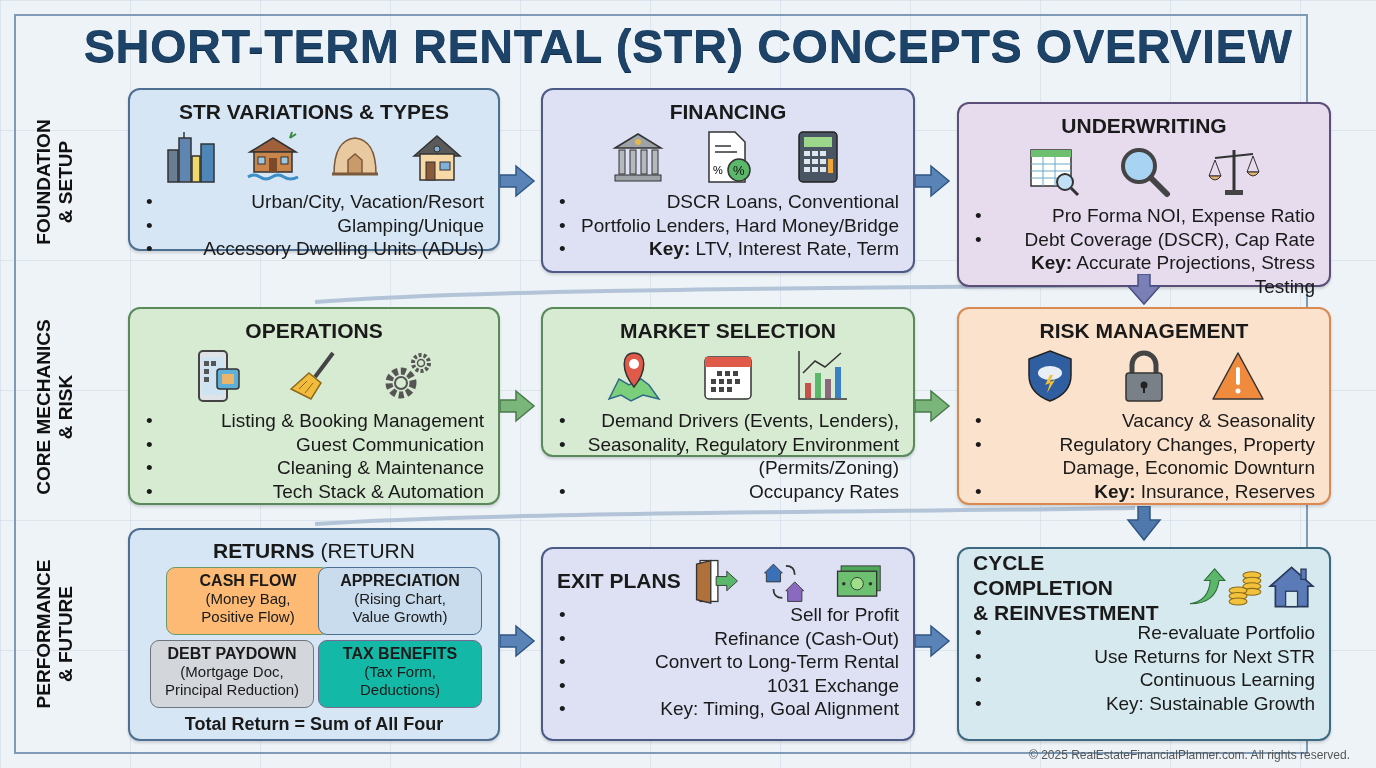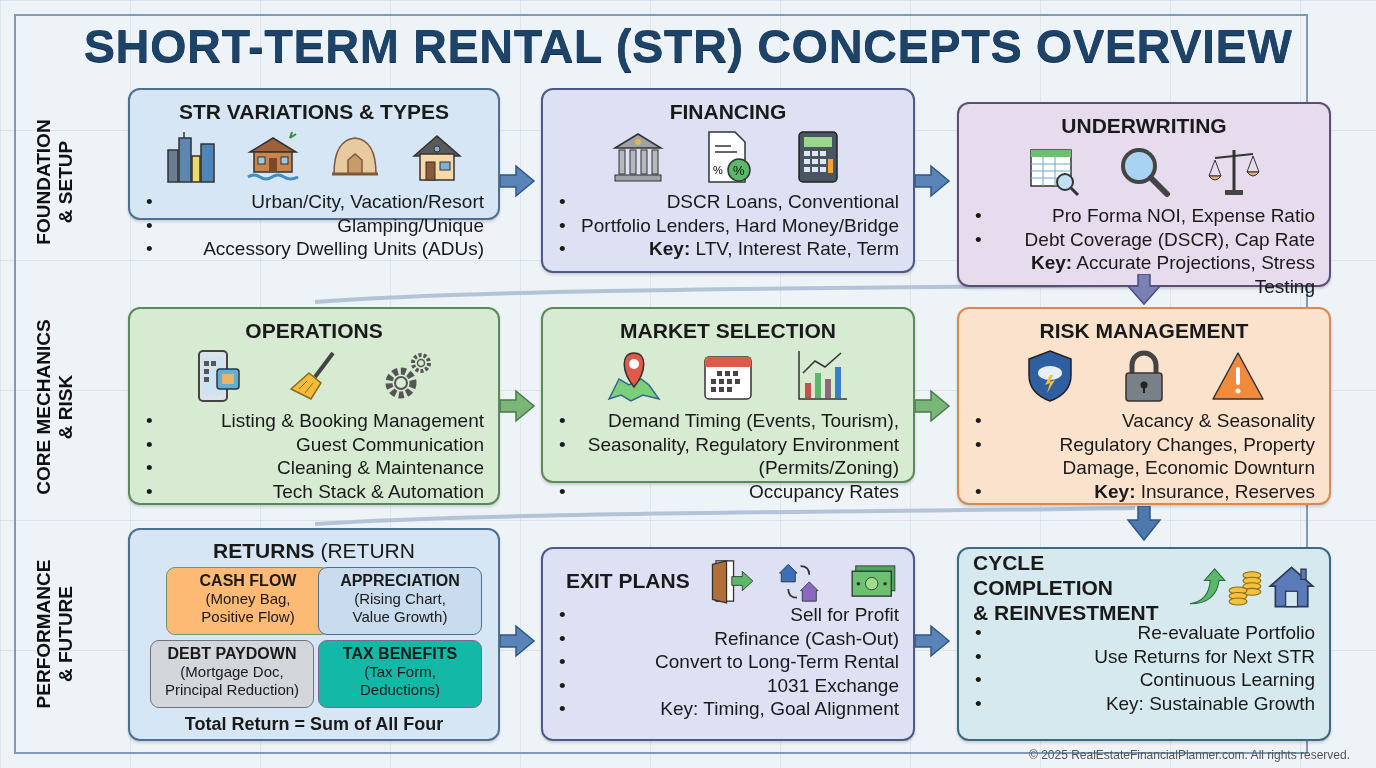--- a/index.html
+++ b/index.html
@@ -78,21 +78,21 @@
 </div>
 <div class="row-label" style="left:-45px; top:385px;">
   <div>CORE MECHANICS</div>
   <div>&amp; RISK</div>
 </div>
 <div class="row-label" style="left:-45px; top:612px;">
   <div>PERFORMANCE</div>
   <div>&amp; FUTURE</div>
 </div>
 
-<div class="box blue" style="left:128px; top:88px; width:372px; height:132px;">
+<div class="box blue" style="left:128px; top:88px; width:372px; height:163px;">
   <h2>STR VARIATIONS &amp; TYPES</h2>
   <div class="icons" style="gap:28px;">
     <svg viewBox="0 0 54 54">
       <rect x="4" y="20" width="10" height="32" fill="#6b7d93" stroke="#333" stroke-width="1.5"></rect>
       <rect x="15" y="8" width="12" height="44" fill="#5f86b0" stroke="#333" stroke-width="1.5"></rect>
       <rect x="28" y="26" width="8" height="26" fill="#f0d96b" stroke="#333" stroke-width="1.5"></rect>
       <rect x="37" y="14" width="13" height="38" fill="#4f86b8" stroke="#333" stroke-width="1.5"></rect>
       <line x1="20" y1="2" x2="20" y2="8" stroke="#333" stroke-width="1.5"></line>
     </svg>
     <svg viewBox="0 0 54 54">
@@ -244,21 +244,21 @@
     </svg>
   </div>
   <ul class="bl">
     <li class="b">Listing &amp; Booking Management</li>
     <li class="b">Guest Communication</li>
     <li class="b">Cleaning &amp; Maintenance</li>
     <li class="b">Tech Stack &amp; Automation</li>
   </ul>
 </div>
 
-<div class="box green" style="left:541px; top:307px; width:374px; height:176px;">
+<div class="box green" style="left:541px; top:307px; width:374px; height:150px;">
   <h2>MARKET SELECTION</h2>
   <div class="icons" style="gap:40px;">
     <svg viewBox="0 0 54 54">
       <polygon points="2,50 12,30 22,36 34,30 42,36 52,50 36,46 24,52 14,46" fill="#7ccf7a" stroke="#2f6a8a" stroke-width="1.5"></polygon>
       <path d="M27 38 C 14 22, 14 4, 27 4 C 40 4, 40 22, 27 38 Z" fill="#e05a4a" stroke="#333" stroke-width="1.5"></path>
       <circle cx="27" cy="15" r="5" fill="#fff"></circle>
     </svg>
     <svg viewBox="0 0 54 54">
       <rect x="4" y="8" width="46" height="42" rx="4" fill="#fff" stroke="#333" stroke-width="1.5"></rect>
       <rect x="4" y="8" width="46" height="10" fill="#e05a4a"></rect>
@@ -278,21 +278,21 @@
     <svg viewBox="0 0 54 54">
       <polyline points="4,2 4,50 52,50" fill="none" stroke="#333" stroke-width="1.5"></polyline>
       <rect x="10" y="34" width="6" height="15" fill="#c9504a"></rect>
       <rect x="20" y="24" width="6" height="25" fill="#5bb86a"></rect>
       <rect x="30" y="30" width="6" height="19" fill="#8a6a7a"></rect>
       <rect x="40" y="18" width="6" height="31" fill="#3a80c8"></rect>
       <polyline points="8,24 20,12 30,18 46,4" fill="none" stroke="#333" stroke-width="1.5"></polyline>
     </svg>
   </div>
   <ul class="bl">
-    <li class="b">Demand Timing (Events, Tourism),</li>
+    <li class="b">Demand Drivers (Events, Lenders),</li>
     <li class="b">Seasonality, Regulatory Environment</li>
     <li>(Permits/Zoning)</li>
     <li class="b">Occupancy Rates</li>
   </ul>
 </div>
 
 <div class="box orange" style="left:957px; top:307px; width:374px; height:198px;">
   <h2>RISK MANAGEMENT</h2>
   <div class="icons" style="gap:40px;">
     <svg viewBox="0 0 54 54">
@@ -352,21 +352,21 @@
   <div class="quad" style="left:188px; top:110px; width:164px; height:68px; background:#14b8a6; border-color:#7a6a92;">
     <div class="qh">TAX BENEFITS</div>
     <div>(Tax Form,</div>
     <div>Deductions)</div>
   </div>
   <div style="position:absolute; left:0; top:184px; width:100%; text-align:center; font-size:18px; font-weight:700;">Total Return = Sum of All Four</div>
 </div>
 
 <div class="box lav" style="left:541px; top:547px; width:374px; height:194px;">
   <div style="display:flex; align-items:center; height:44px;">
-    <h2 style="margin:9px; text-align:left; width:136px;">EXIT PLANS</h2>
+    <h2 style="margin:0; text-align:left; width:136px;">EXIT PLANS</h2>
     <svg viewBox="0 0 54 54" width="48" height="48">
       <rect x="8" y="4" width="20" height="46" fill="#fff" stroke="#333" stroke-width="1.5"></rect>
       <polygon points="4,8 20,4 20,52 4,48" fill="#b0703a" stroke="#333" stroke-width="1.5"></polygon>
       <polygon points="26,22 38,22 38,16 50,27 38,38 38,32 26,32" fill="#5bb86a" stroke="#333"></polygon>
     </svg>
     <svg viewBox="0 0 54 54" width="48" height="48" style="margin-left:20px;">
       <polygon points="4,18 14,8 24,18 22,18 22,28 6,28 6,18" fill="#3a70b8" stroke="#333"></polygon>
       <polygon points="28,38 38,28 48,38 46,38 46,50 30,50 30,38" fill="#8a6abf" stroke="#333"></polygon>
       <path d="M28 10 q10 0 10 10" fill="none" stroke="#333" stroke-width="2"></path>
       <path d="M24 46 q-10 0 -10 -10" fill="none" stroke="#333" stroke-width="2"></path>

